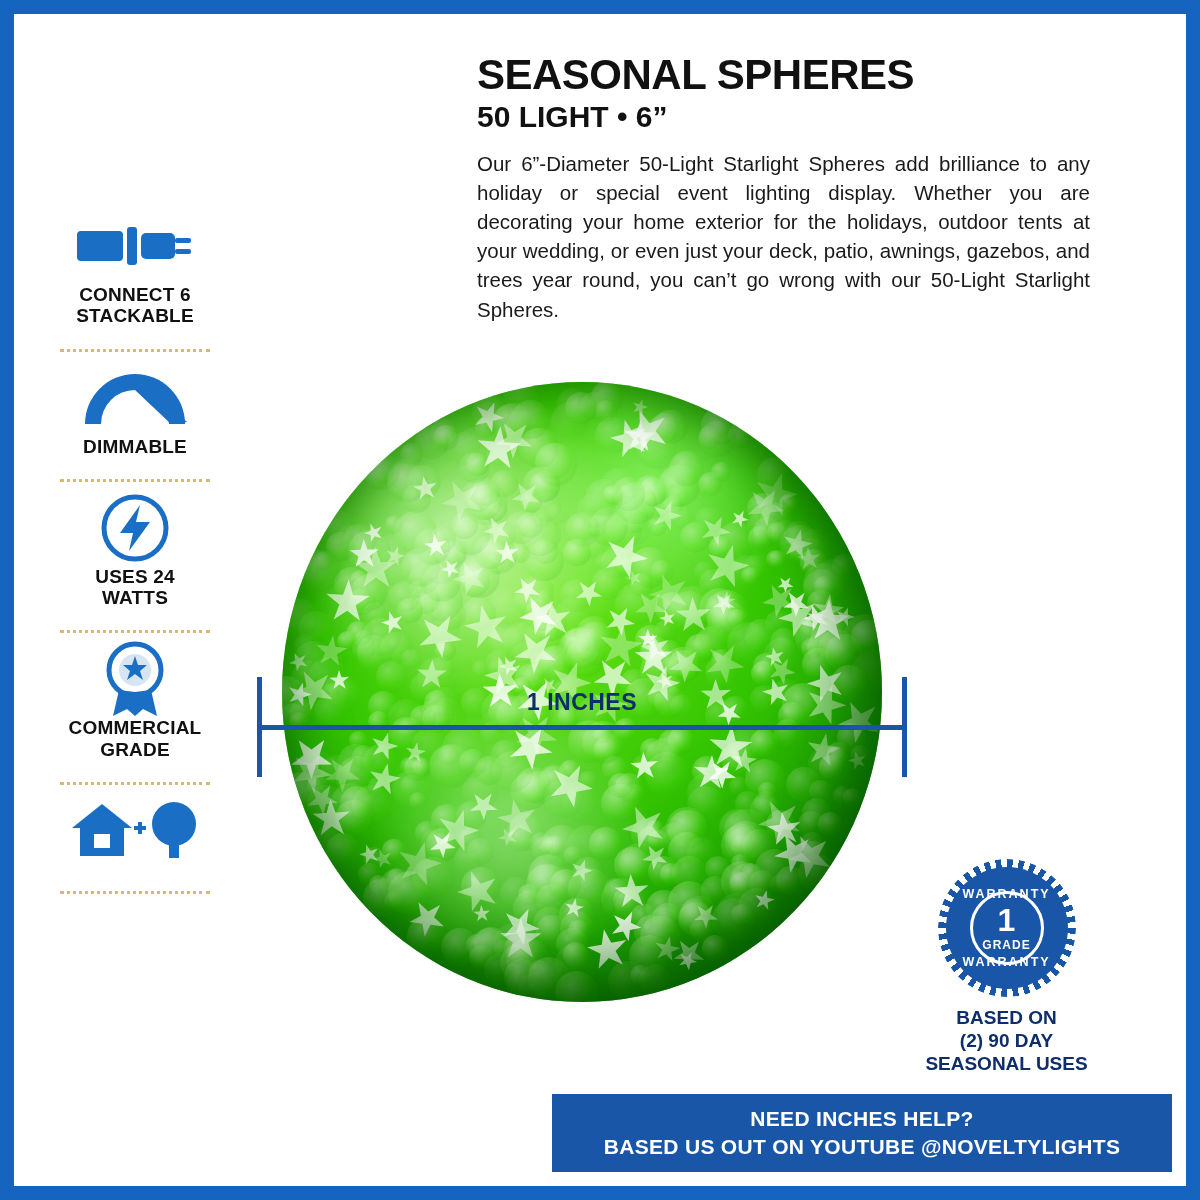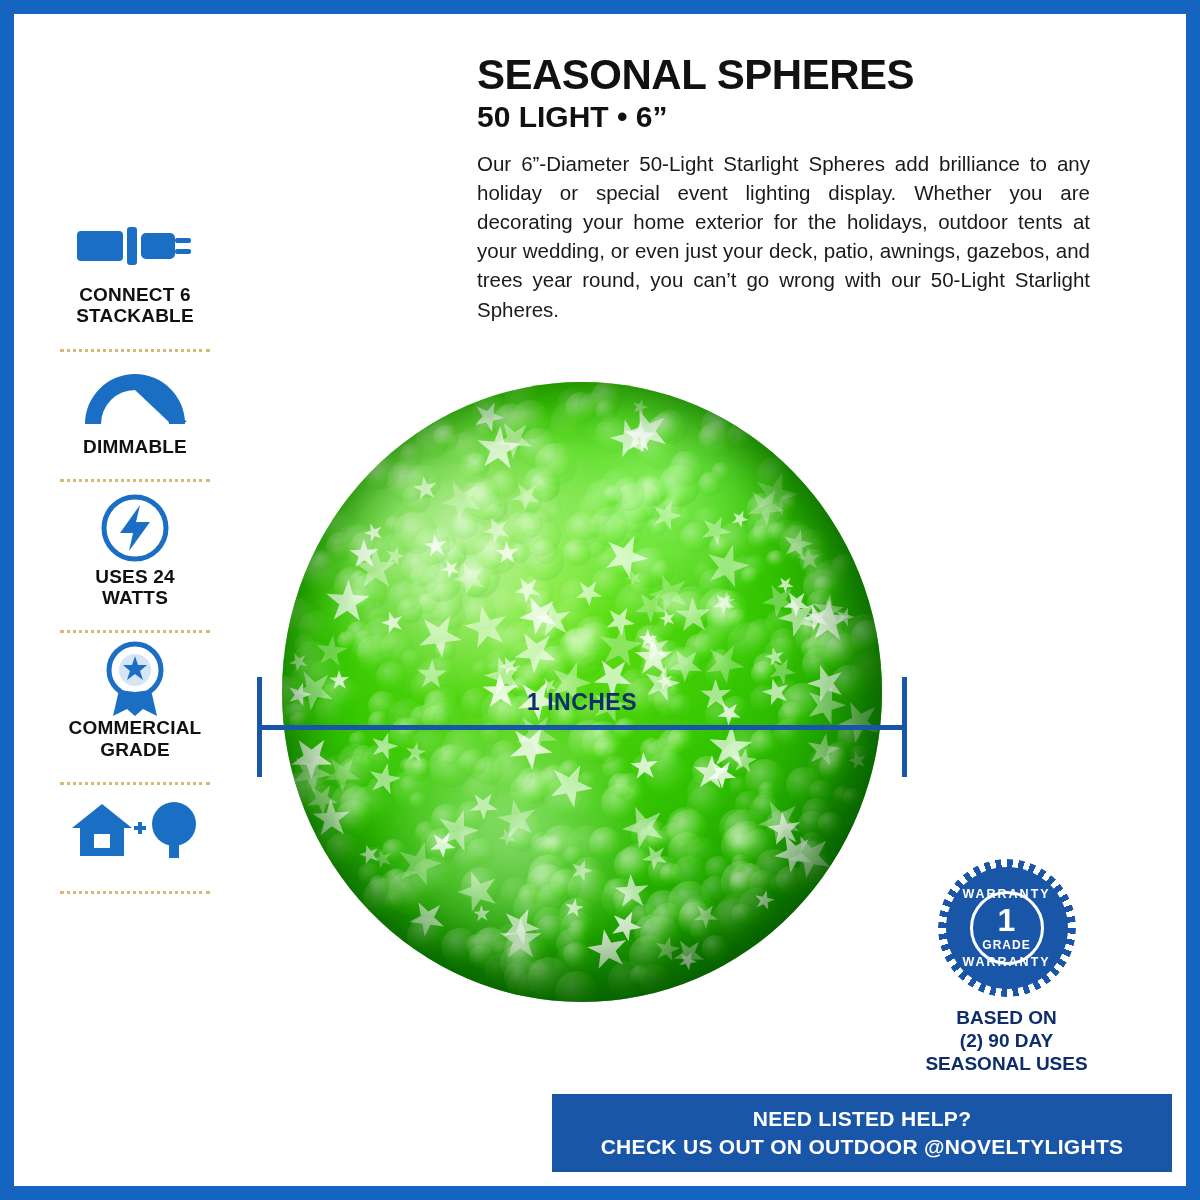--- a/index.html
+++ b/index.html
@@ -961,17 +961,17 @@
         </div>
         <div class="bot-w">WARRANTY</div>
       </div>
     </div>
     <div class="wlabel">BASED ON
 (2) 90 DAY
 SEASONAL USES</div>
   </div>
 
   <div id="cta">
-    <div class="l1">NEED LISTED HELP?</div>
-    <div class="l2">CHECK US OUT ON OUTDOOR @NOVELTYLIGHTS</div>
+    <div class="l1">NEED INCHES HELP?</div>
+    <div class="l2">BASED US OUT ON YOUTUBE @NOVELTYLIGHTS</div>
   </div>
 
 </div>
 
 </body></html>

